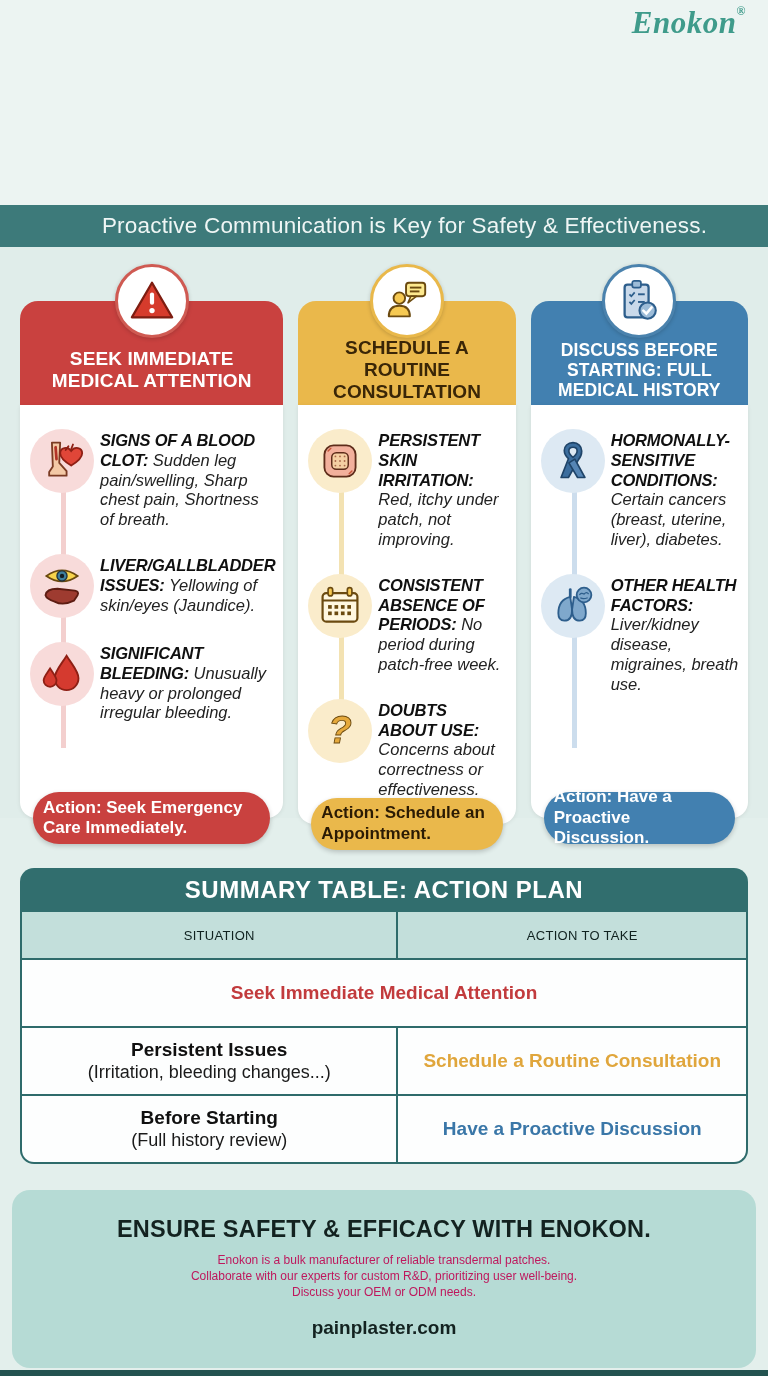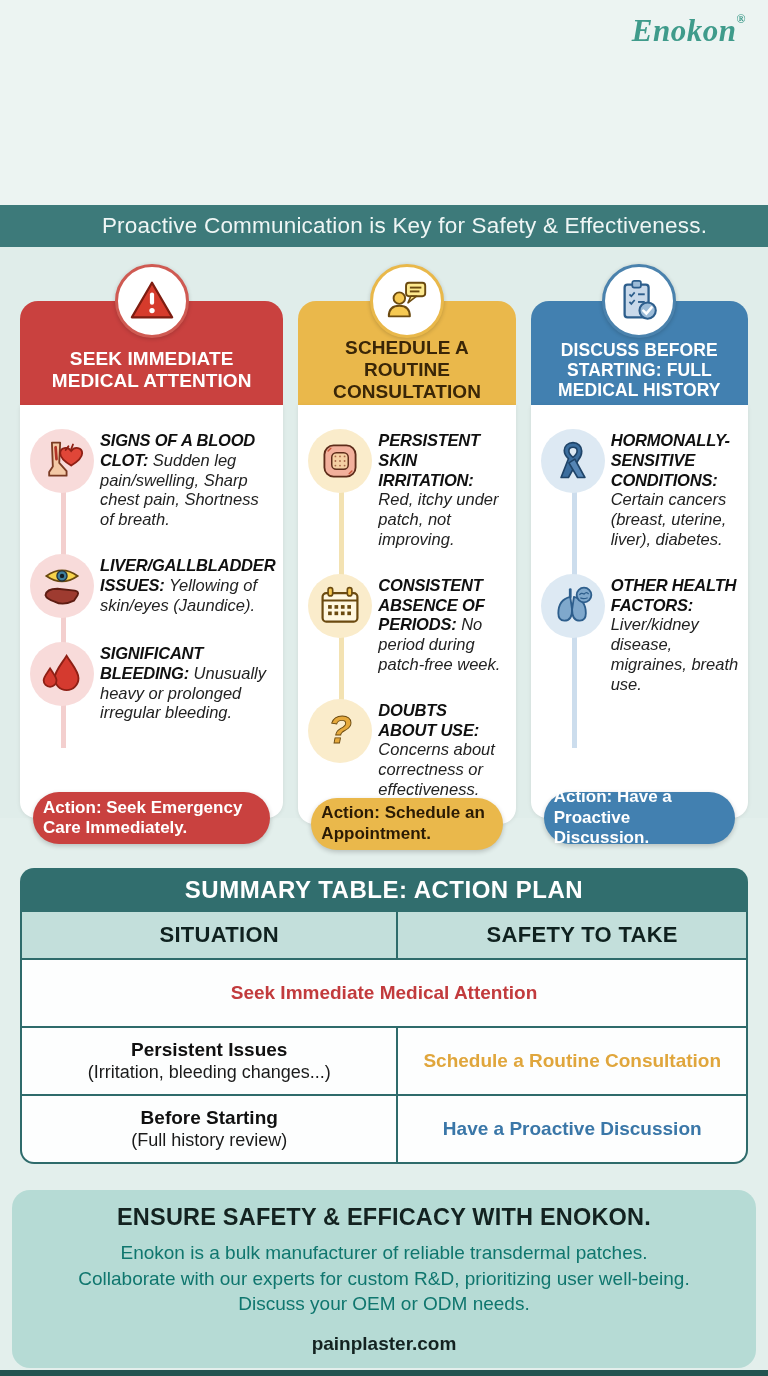--- a/index.html
+++ b/index.html
@@ -3,21 +3,21 @@
 <meta charset="utf-8">
 <style>
   html,body{margin:0;padding:0;}
   body{
     width:768px;height:1376px;position:relative;overflow:hidden;
     background:#e3efec;
     font-family:"Liberation Sans", sans-serif;
     -webkit-font-smoothing:antialiased;
   }
   
-  .top{height:205px;box-sizing:border-box;background:#ecf4f2;padding:12px 20px 0 38px;}
+  .top{height:205px;box-sizing:border-box;background:#ecf4f2;padding:4px 20px 0 38px;}
   .logo-row{text-align:right;padding-right:2px;height:38px;}
   .logo{font-family:"Liberation Serif", serif;font-style:italic;font-weight:bold;
         color:#3f9b8b;font-size:31px;letter-spacing:0.5px;}
   .logo sup{font-size:12px;font-style:normal;vertical-align:18px;}
   .title{font-size:45px;font-weight:bold;color:#18292a;line-height:1.07;
          letter-spacing:-0.5px;margin-top:0px;}
   .title .accent{color:#2aa093;}
   
   .banner{height:42px;background:#3d7a7a;color:#eff6f5;display:flex;align-items:center;
           justify-content:center;font-size:22.5px;letter-spacing:0.2px;padding-left:41px;}
@@ -54,34 +54,34 @@
       font-size:24px;font-weight:bold;display:flex;align-items:center;justify-content:center;
       letter-spacing:0.5px;}
   .summary-table{border:2px solid #2e6b6b;border-top:none;border-radius:0 0 14px 14px;
       overflow:hidden;background:#fdfefe;}
   .t-row{display:flex;}
   .t-row + .t-row{border-top:2px solid #2e6b6b;}
   .t-left{width:52%;border-right:2px solid #2e6b6b;display:flex;flex-direction:column;
       align-items:center;justify-content:center;box-sizing:border-box;}
   .t-right{flex:1;display:flex;align-items:center;justify-content:center;text-align:center;}
   .header-row{background:#c3dfdb;height:46px;}
-  .header-row .t-left,.header-row .t-right{font-weight:bold;font-size:22px;color:#0f211f;
+  .header-row .t-left,.header-row .t-right{font-weight:normal;font-size:13px;color:#0f211f;
       letter-spacing:0.3px;flex-direction:row;padding-left:20px;}
   .data-row{height:66px;}
   .sit-main{font-weight:bold;font-size:19px;color:#101010;line-height:1.2;}
   .sit-sub{font-size:18px;color:#1b1b1b;line-height:1.2;}
   .act-text{font-weight:bold;font-size:19px;line-height:1.2;padding:0 12px;}
   .act-red{color:#c23b3d;}
   .act-gold{color:#e0a63c;}
   .act-blue{color:#3a77a8;}
   
   .footer{margin:26px 12px 12px;background:#b6dbd5;border-radius:18px;height:178px;
-      box-sizing:border-box;text-align:center;padding-top:14px;}
+      box-sizing:border-box;text-align:center;padding-top:26px;}
   .f-headline{font-size:23.5px;font-weight:bold;color:#132220;letter-spacing:0.2px;margin-bottom:9px;}
-  .f-body{font-size:19px;color:#0f766e;line-height:1.35;}
+  .f-body{font-size:12px;color:#be185d;line-height:1.35;}
   .f-site{font-size:19px;font-weight:bold;color:#132220;margin-top:16px;}
   .bottom-strip{position:absolute;left:0;right:0;bottom:0;height:6px;background:#235350;}
   svg{display:block;}
 </style>
 </head>
 <body>
 
 <div class="top">
   <div class="logo-row">
     <span class="logo"><span>Enokon</span><sup>®</sup></span>
@@ -278,21 +278,21 @@
       <div class="action-pill">Action: Have a Proactive Discussion.</div>
     </div>
   </div>
 </div>
 
 <div class="summary">
   <div class="summary-title">SUMMARY TABLE: ACTION PLAN</div>
   <div class="summary-table">
     <div class="t-row header-row">
       <div class="t-left">SITUATION</div>
-      <div class="t-right">SAFETY TO TAKE</div>
+      <div class="t-right">ACTION TO TAKE</div>
     </div>
     <div class="t-row data-row">
       <div class="t-right">
         <span class="act-text act-red">Seek Immediate Medical Attention</span>
       </div>
     </div>
     <div class="t-row data-row">
       <div class="t-left">
         <span class="sit-main">Persistent Issues</span>
         <span class="sit-sub">(Irritation, bleeding changes...)</span>

